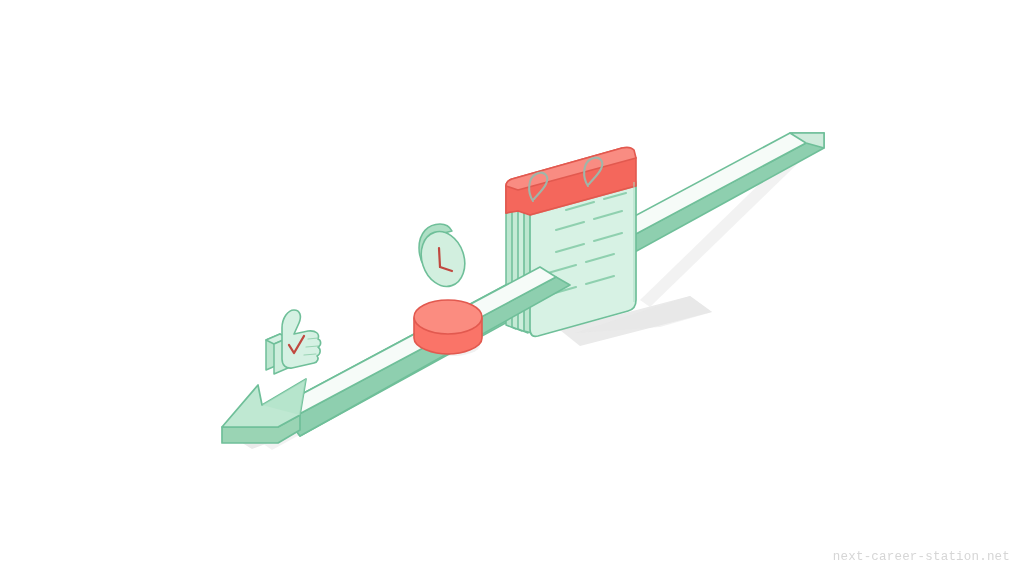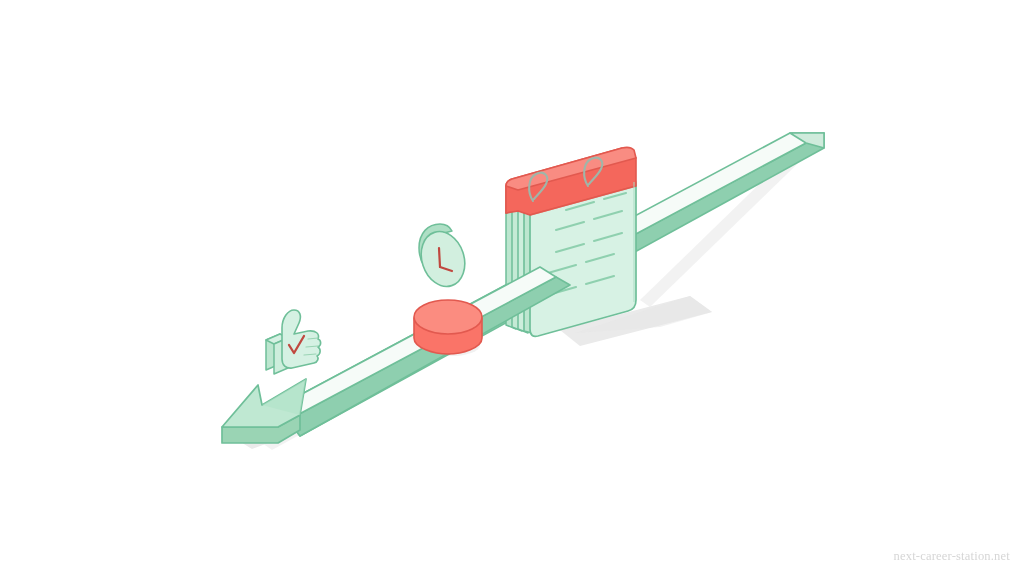--- a/index.html
+++ b/index.html
@@ -22,21 +22,21 @@
     position: absolute;
     left: 0;
     top: 0;
     width: 1024px;
     height: 572px;
   }
   #watermark {
     position: absolute;
     right: 14px;
     bottom: 8px;
-    font-family: Liberation Serif, serif;
+    font-family: Liberation Mono, monospace;
     font-size: 12.5px;
     letter-spacing: 0.2px;
     color: #D6D6D6;
     user-select: none;
     white-space: nowrap;
   }
 </style>
 </head>
 <body>
 

